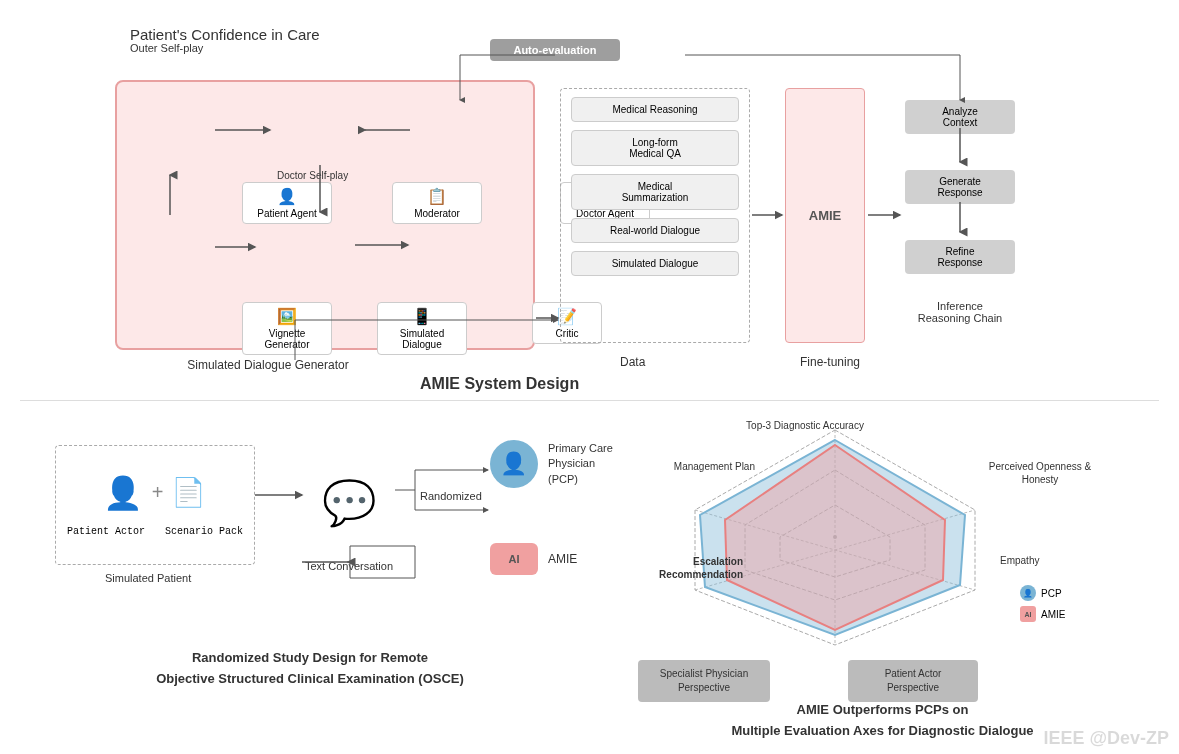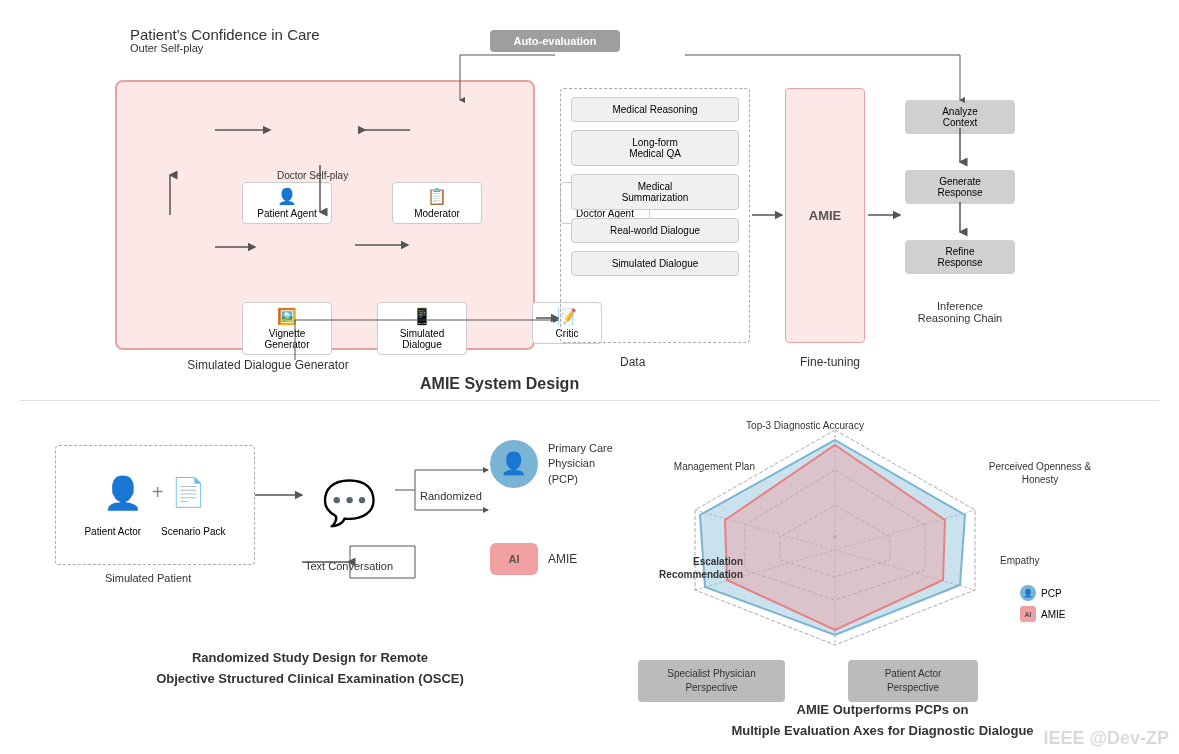--- a/index.html
+++ b/index.html
@@ -15,21 +15,21 @@
     .main-container {
       width: 1179px;
       height: 754px;
       background: white;
       position: relative;
     }
 
     
     .auto-eval-box {
       position: absolute;
-      top: 30px;
+      top: 39px;
       left: 490px;
       background: #9e9e9e;
       color: white;
       padding: 5px 18px;
       border-radius: 4px;
       font-size: 11px;
       font-weight: bold;
       width: 130px;
       text-align: center;
     }
@@ -370,21 +370,21 @@
   </svg>
 
   <div class="divider-line"></div>
 
   <div style="position:absolute; top:445px; left:55px; width:200px; height:120px; border:1.5px dashed #aaa; border-radius:4px; display:flex; align-items:center; justify-content:center; flex-direction:column;">
     <div style="display:flex; align-items:center; gap:8px;">
       <div style="font-size:32px; color:#888;">👤</div>
       <div style="font-size:20px; color:#888;">+</div>
       <div style="font-size:28px; color:#888;">📄</div>
     </div>
-    <div style="display:flex; gap:20px; margin-top:14px;">
+    <div style="display:flex; gap:20px; margin-top:14px;font-family:Liberation Mono, monospace;">
       <span style="font-size:10px;">Patient Actor</span>
       <span style="font-size:10px;">Scenario Pack</span>
     </div>
   </div>
   <div style="position:absolute; top:572px; left:105px; font-size:11px; color:#333;">Simulated Patient</div>
 
   <div style="position:absolute; top:458px; left:305px; width:90px; height:90px; display:flex; align-items:center; justify-content:center; flex-direction:column;">
     <div style="font-size:44px; color:#888;">💬</div>
   </div>
   <div style="position:absolute; top:560px; left:305px; font-size:11px; color:#333;">Text Conversation</div>
@@ -459,21 +459,21 @@
     <div style="display:flex;align-items:center;gap:5px;margin-bottom:5px;">
       <div style="width:16px;height:16px;background:#7ab4d4;border-radius:50%;font-size:8px;display:flex;align-items:center;justify-content:center;color:white;">👤</div>
       <span style="font-size:10px;">PCP</span>
     </div>
     <div style="display:flex;align-items:center;gap:5px;">
       <div style="width:16px;height:16px;background:#f0a0a0;border-radius:3px;font-size:7px;display:flex;align-items:center;justify-content:center;font-weight:bold;color:#555;">AI</div>
       <span style="font-size:10px;">AMIE</span>
     </div>
   </div>
 
-  <div style="position:absolute;top:660px;left:638px;background:#bbb;border-radius:4px;padding:7px 10px;font-size:10px;text-align:center;color:#333;width:147px;line-height:1.4;">Specialist Physician Perspective</div>
+  <div style="position:absolute;top:660px;left:638px;background:#bbb;border-radius:4px;padding:7px 10px;font-size:10px;text-align:center;color:#333;width:132px;line-height:1.4;">Specialist Physician Perspective</div>
 
   <div style="position:absolute;top:700px;left:610px;font-size:13px;font-weight:bold;color:#333;text-align:center;width:545px;line-height:1.6;">
     <span>AMIE Outperforms PCPs on</span><br>
     <span>Multiple Evaluation Axes for Diagnostic Dialogue</span>
   </div>
 
   <div style="position:absolute;top:660px;left:848px;background:#bbb;border-radius:4px;padding:7px 10px;font-size:10px;text-align:center;color:#333;width:130px;line-height:1.4;">Patient Actor Perspective</div>
 
   <div class="watermark">IEEE @Dev-ZP</div>
 

